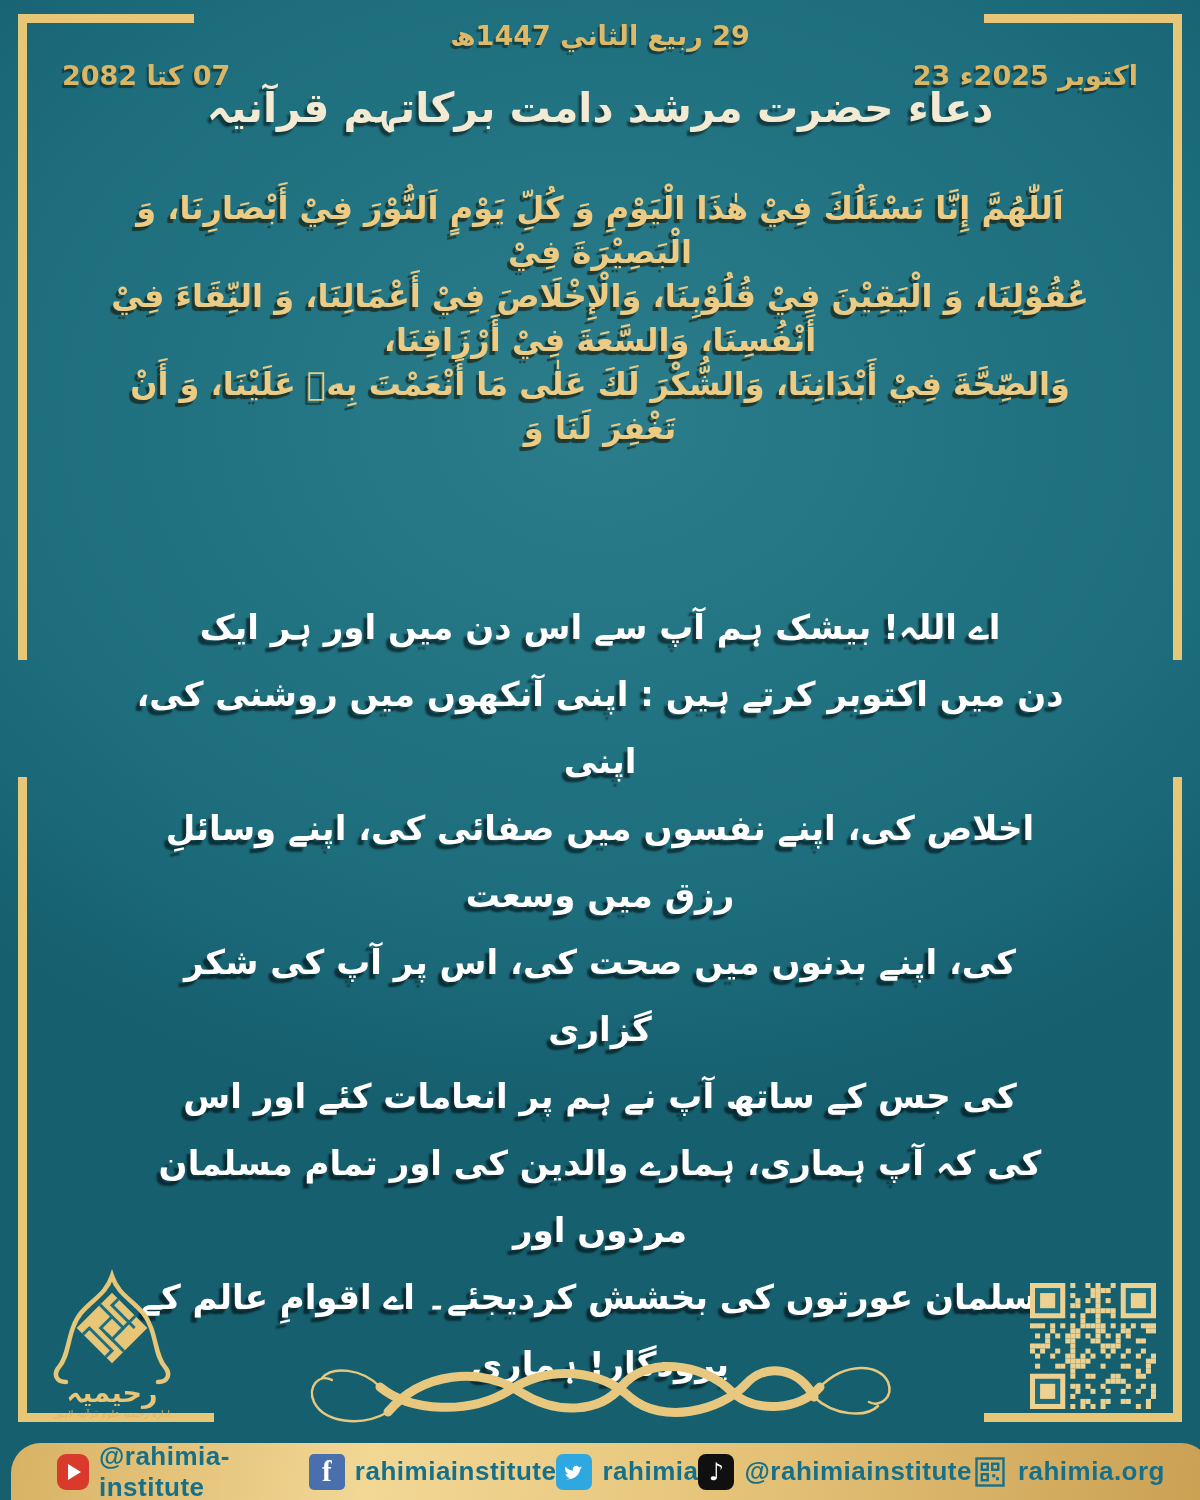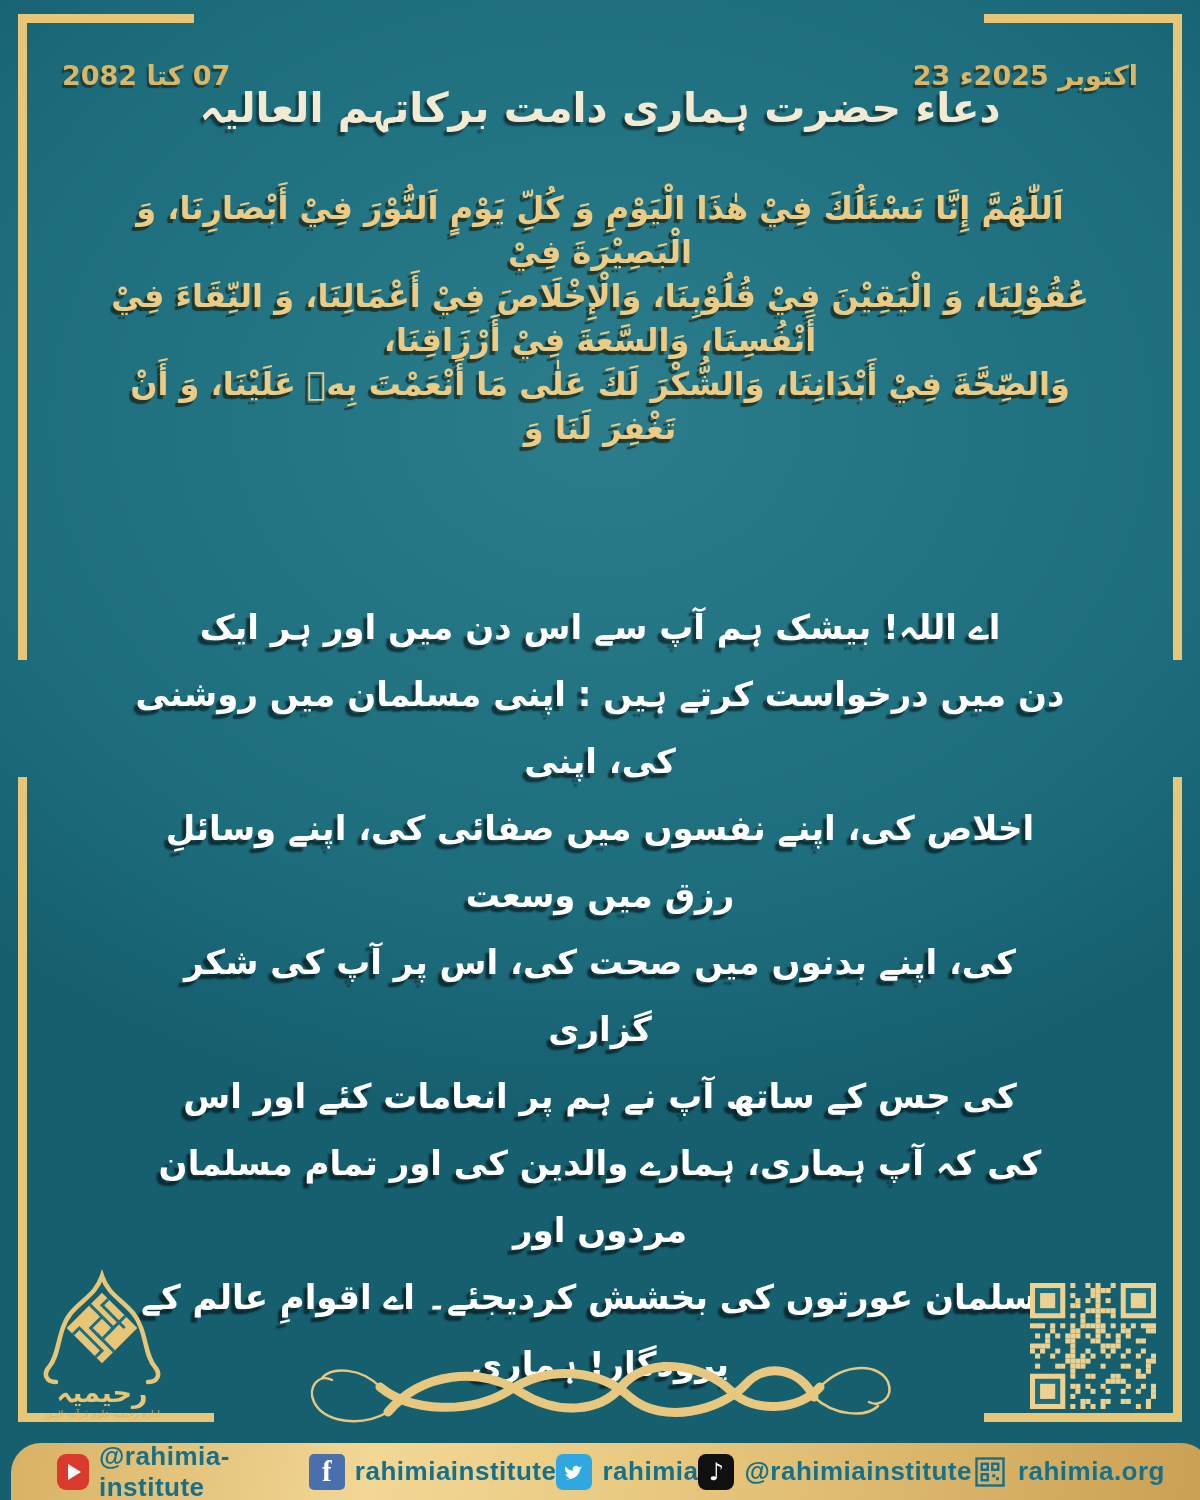--- a/index.html
+++ b/index.html
@@ -45,21 +45,21 @@
   }
 
   
   .urdu-block{
     position:absolute; top:594px; left:130px; right:130px; text-align:center;
     color:#ffffff; font-size:34px; font-weight:bold; line-height:67px;
     text-shadow:-4px 5px 2px rgba(0,0,0,.55);
   }
 
   
-  .logo{position:absolute; left:38px; top:1268px; width:128px; height:152px;}
+  .logo{position:absolute; left:48px; top:1268px; width:128px; height:152px;}
   .logo svg{display:block;}
 
   
   .qr{position:absolute; left:1030px; top:1283px; width:126px; height:126px;}
 
   
   .flourish{position:absolute; left:300px; top:1342px; width:600px; height:95px;}
 
   
   .footer{
@@ -88,33 +88,34 @@
 
   <div class="frame-seg seg-tl-h"></div>
   <div class="frame-seg seg-tr-h"></div>
   <div class="frame-seg seg-l-top"></div>
   <div class="frame-seg seg-l-bot"></div>
   <div class="frame-seg seg-r-top"></div>
   <div class="frame-seg seg-r-bot"></div>
   <div class="frame-seg seg-bl-h"></div>
   <div class="frame-seg seg-br-h"></div>
 
+  <div class="hijri" dir="rtl">29 ربيع الثاني 1447ھ</div>
   <div class="date-side date-greg" dir="ltr">23 اکتوبر 2025ء</div>
   <div class="date-side date-bikrami" dir="rtl">07 کتا 2082</div>
-  <div class="page-title" dir="rtl">دعاء حضرت ہماری دامت برکاتہم العالیہ</div>
+  <div class="page-title" dir="rtl">دعاء حضرت مرشد دامت برکاتہم قرآنیہ</div>
 
   <div class="arabic-block" dir="rtl">
     <div>اَللّٰهُمَّ إِنَّا نَسْئَلُكَ فِيْ هٰذَا الْيَوْمِ وَ كُلِّ يَوْمٍ اَلنُّوْرَ فِيْ أَبْصَارِنَا، وَ الْبَصِيْرَةَ فِيْ</div>
     <div>عُقُوْلِنَا، وَ الْيَقِيْنَ فِيْ قُلُوْبِنَا، وَالْإِخْلَاصَ فِيْ أَعْمَالِنَا، وَ النِّقَاءَ فِيْ أَنْفُسِنَا، وَالسَّعَةَ فِيْ أَرْزَاقِنَا،</div>
     <div>وَالصِّحَّةَ فِيْ أَبْدَانِنَا، وَالشُّكْرَ لَكَ عَلٰى مَا أَنْعَمْتَ بِهٖ عَلَيْنَا، وَ أَنْ تَغْفِرَ لَنَا وَ</div>
   </div>
 
   <div class="urdu-block" dir="rtl">
     <div>اے اللہ! بیشک ہم آپ سے اس دن میں اور ہر ایک</div>
-    <div>دن میں درخواست کرتے ہیں : اپنی مسلمان میں روشنی کی، اپنی</div>
+    <div>دن میں اکتوبر کرتے ہیں : اپنی آنکھوں میں روشنی کی، اپنی</div>
     <div>اخلاص کی، اپنے نفسوں میں صفائی کی، اپنے وسائلِ رزق میں وسعت</div>
     <div>کی، اپنے بدنوں میں صحت کی، اس پر آپ کی شکر گزاری</div>
     <div>کی جس کے ساتھ آپ نے ہم پر انعامات کئے اور اس</div>
     <div>کی کہ آپ ہماری، ہمارے والدین کی اور تمام مسلمان مردوں اور</div>
     <div>مسلمان عورتوں کی بخشش کردیجئے۔ اے اقوامِ عالم کے پرودگار! ہماری</div>
 
   </div>
 
   <div class="logo">
     <svg width="128" height="152" viewBox="0 0 128 152">

